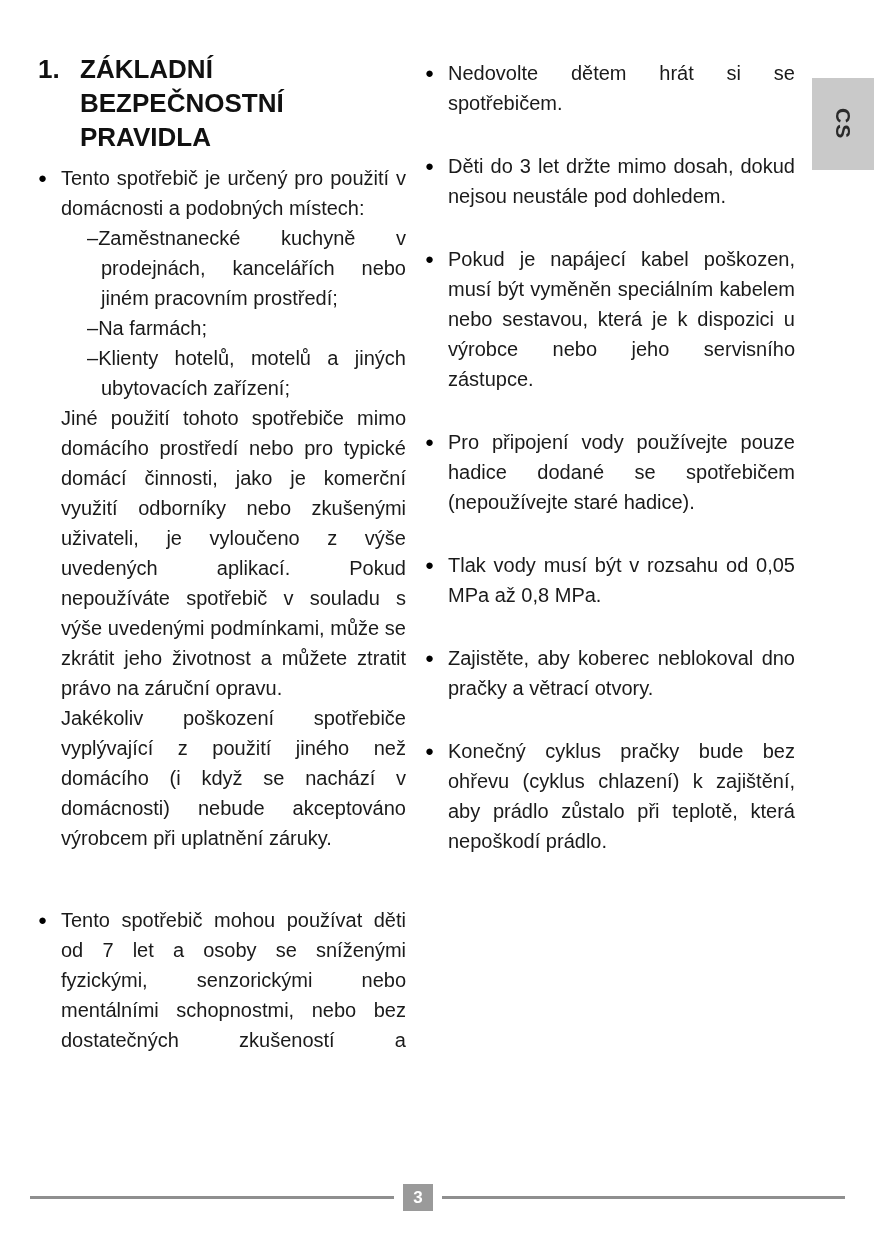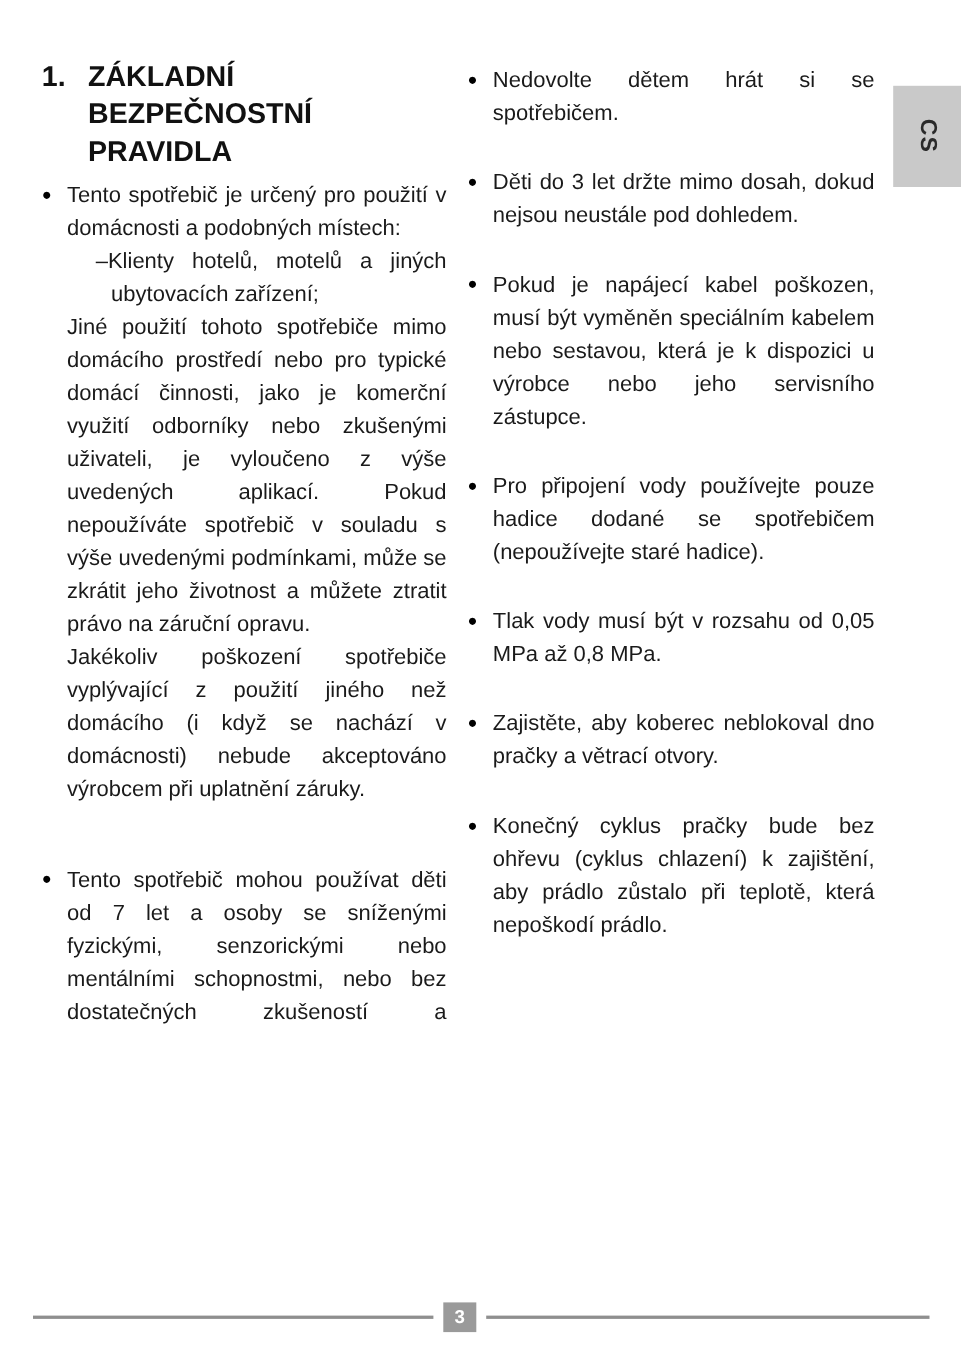--- a/index.html
+++ b/index.html
@@ -93,20 +93,22 @@
 
     <div class="col-left">
       <div class="heading">
         <span class="heading-number">1.</span>
         <span class="heading-text">ZÁKLADNÍ BEZPEČNOSTNÍ PRAVIDLA</span>
       </div>
       <div class="col-body" id="left-col-body">
           <div class="block bullet">
             <span class="bullet-marker">●</span>
             <p class="p">Tento spotřebič je určený pro použití v domácnosti a podobných místech:</p>
+            <p class="dash"><span class="dash-marker">–</span>Zaměstnanecké kuchyně v prodejnách, kancelářích nebo jiném pracovním prostředí;</p>
+            <p class="dash"><span class="dash-marker">–</span>Na farmách;</p>
             <p class="dash"><span class="dash-marker">–</span>Klienty hotelů, motelů a jiných ubytovacích zařízení;</p>
             <p class="p">Jiné použití tohoto spotřebiče mimo domácího prostředí nebo pro typické domácí činnosti, jako je komerční využití odborníky nebo zkušenými uživateli, je vyloučeno z výše uvedených aplikací. Pokud nepoužíváte spotřebič v souladu s výše uvedenými podmínkami, může se zkrátit jeho životnost a můžete ztratit právo na záruční opravu.</p>
             <p class="p">Jakékoliv poškození spotřebiče vyplývající z použití jiného než domácího (i když se nachází v domácnosti) nebude akceptováno výrobcem při uplatnění záruky.</p>
           </div>
           <div class="block bullet gap-large">
             <span class="bullet-marker">●</span>
             <p class="p justify-last">Tento spotřebič mohou používat děti od 7 let a osoby se sníženými fyzickými, senzorickými nebo mentálními schopnostmi, nebo bez dostatečných zkušeností a</p>
           </div>
         </div>
     </div>

